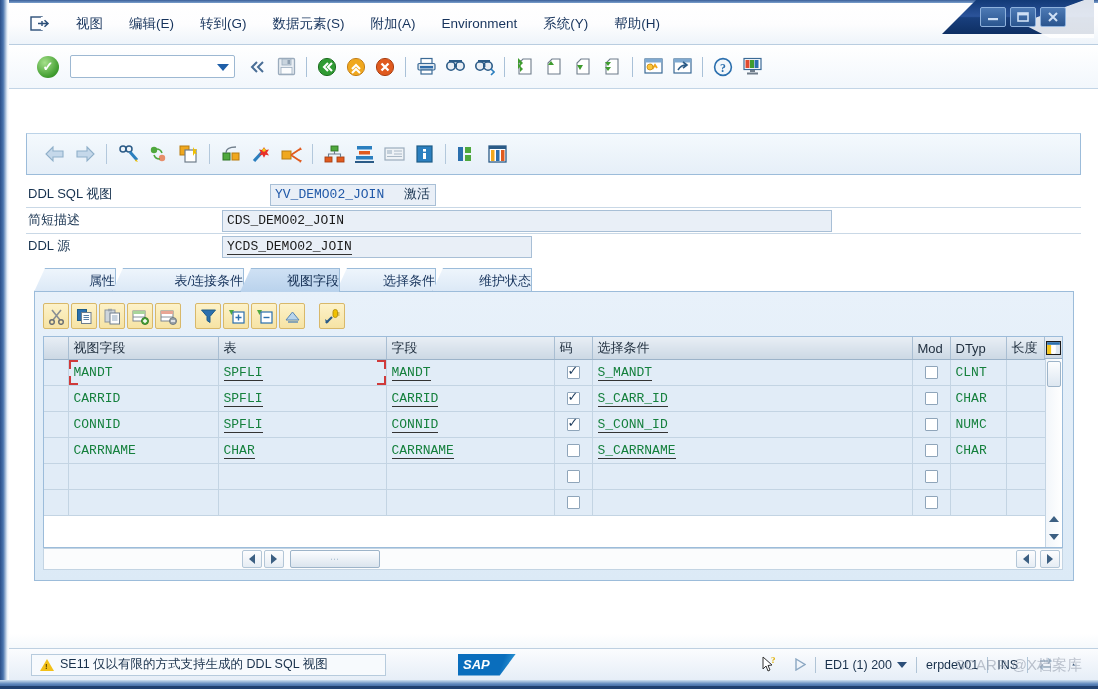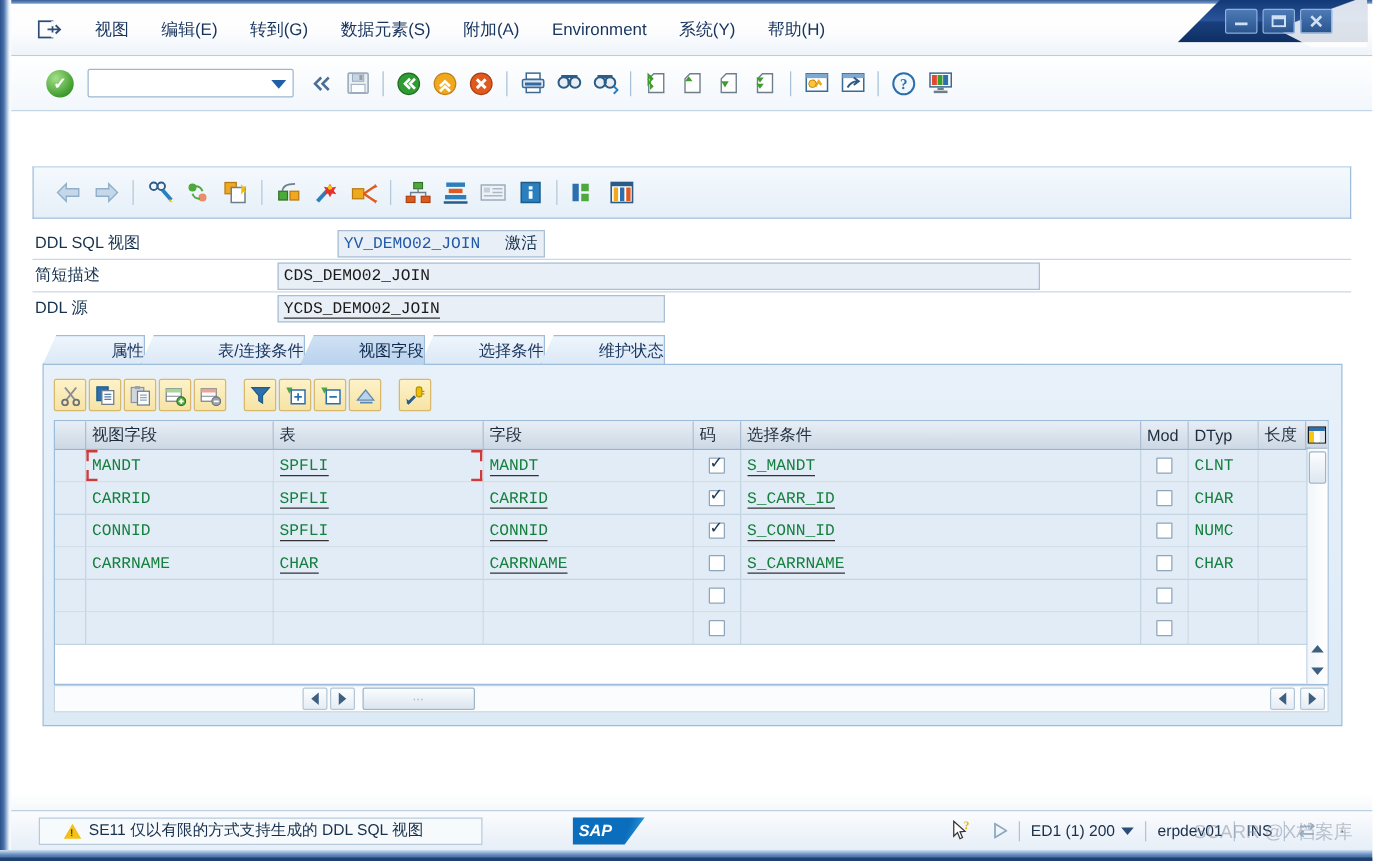--- a/index.html
+++ b/index.html
@@ -298,21 +298,21 @@
   
   .statusbar {
     position:absolute; left:9px; bottom:9px; width:1089px; height:32px;
     background: linear-gradient(to bottom,#fbfcfe,#e6eef7);
     border-top:1px solid #bed0e1;
     display:flex; align-items:center;
   }
   .msgbox {
     margin-left: 22px; height: 22px; min-width: 355px;
     background:#f7fafd; border:1px solid #b7cbdd;
-    display:flex; align-items:center; padding: 0 19px; gap:6px;
+    display:flex; align-items:center; padding: 0 8px; gap:6px;
     font-size: 12.5px; color:#18304b;text-align:center;
   }
   .warn-tri {
     width:0;height:0;border-left:7px solid transparent;border-right:7px solid transparent;
     border-bottom:12px solid #f2c018; position:relative;
   }
   .warn-tri::after{ content:"!"; position:absolute; left:-2px; top:3px; font-size:8px; font-weight:bold; color:#5b4400;}
   .sap-logo {
     margin-left: 72px; width: 58px; height: 22px;
     background: linear-gradient(110deg,#0a6ebd 0%, #0a6ebd 72%, #3fa9e0 100%);

